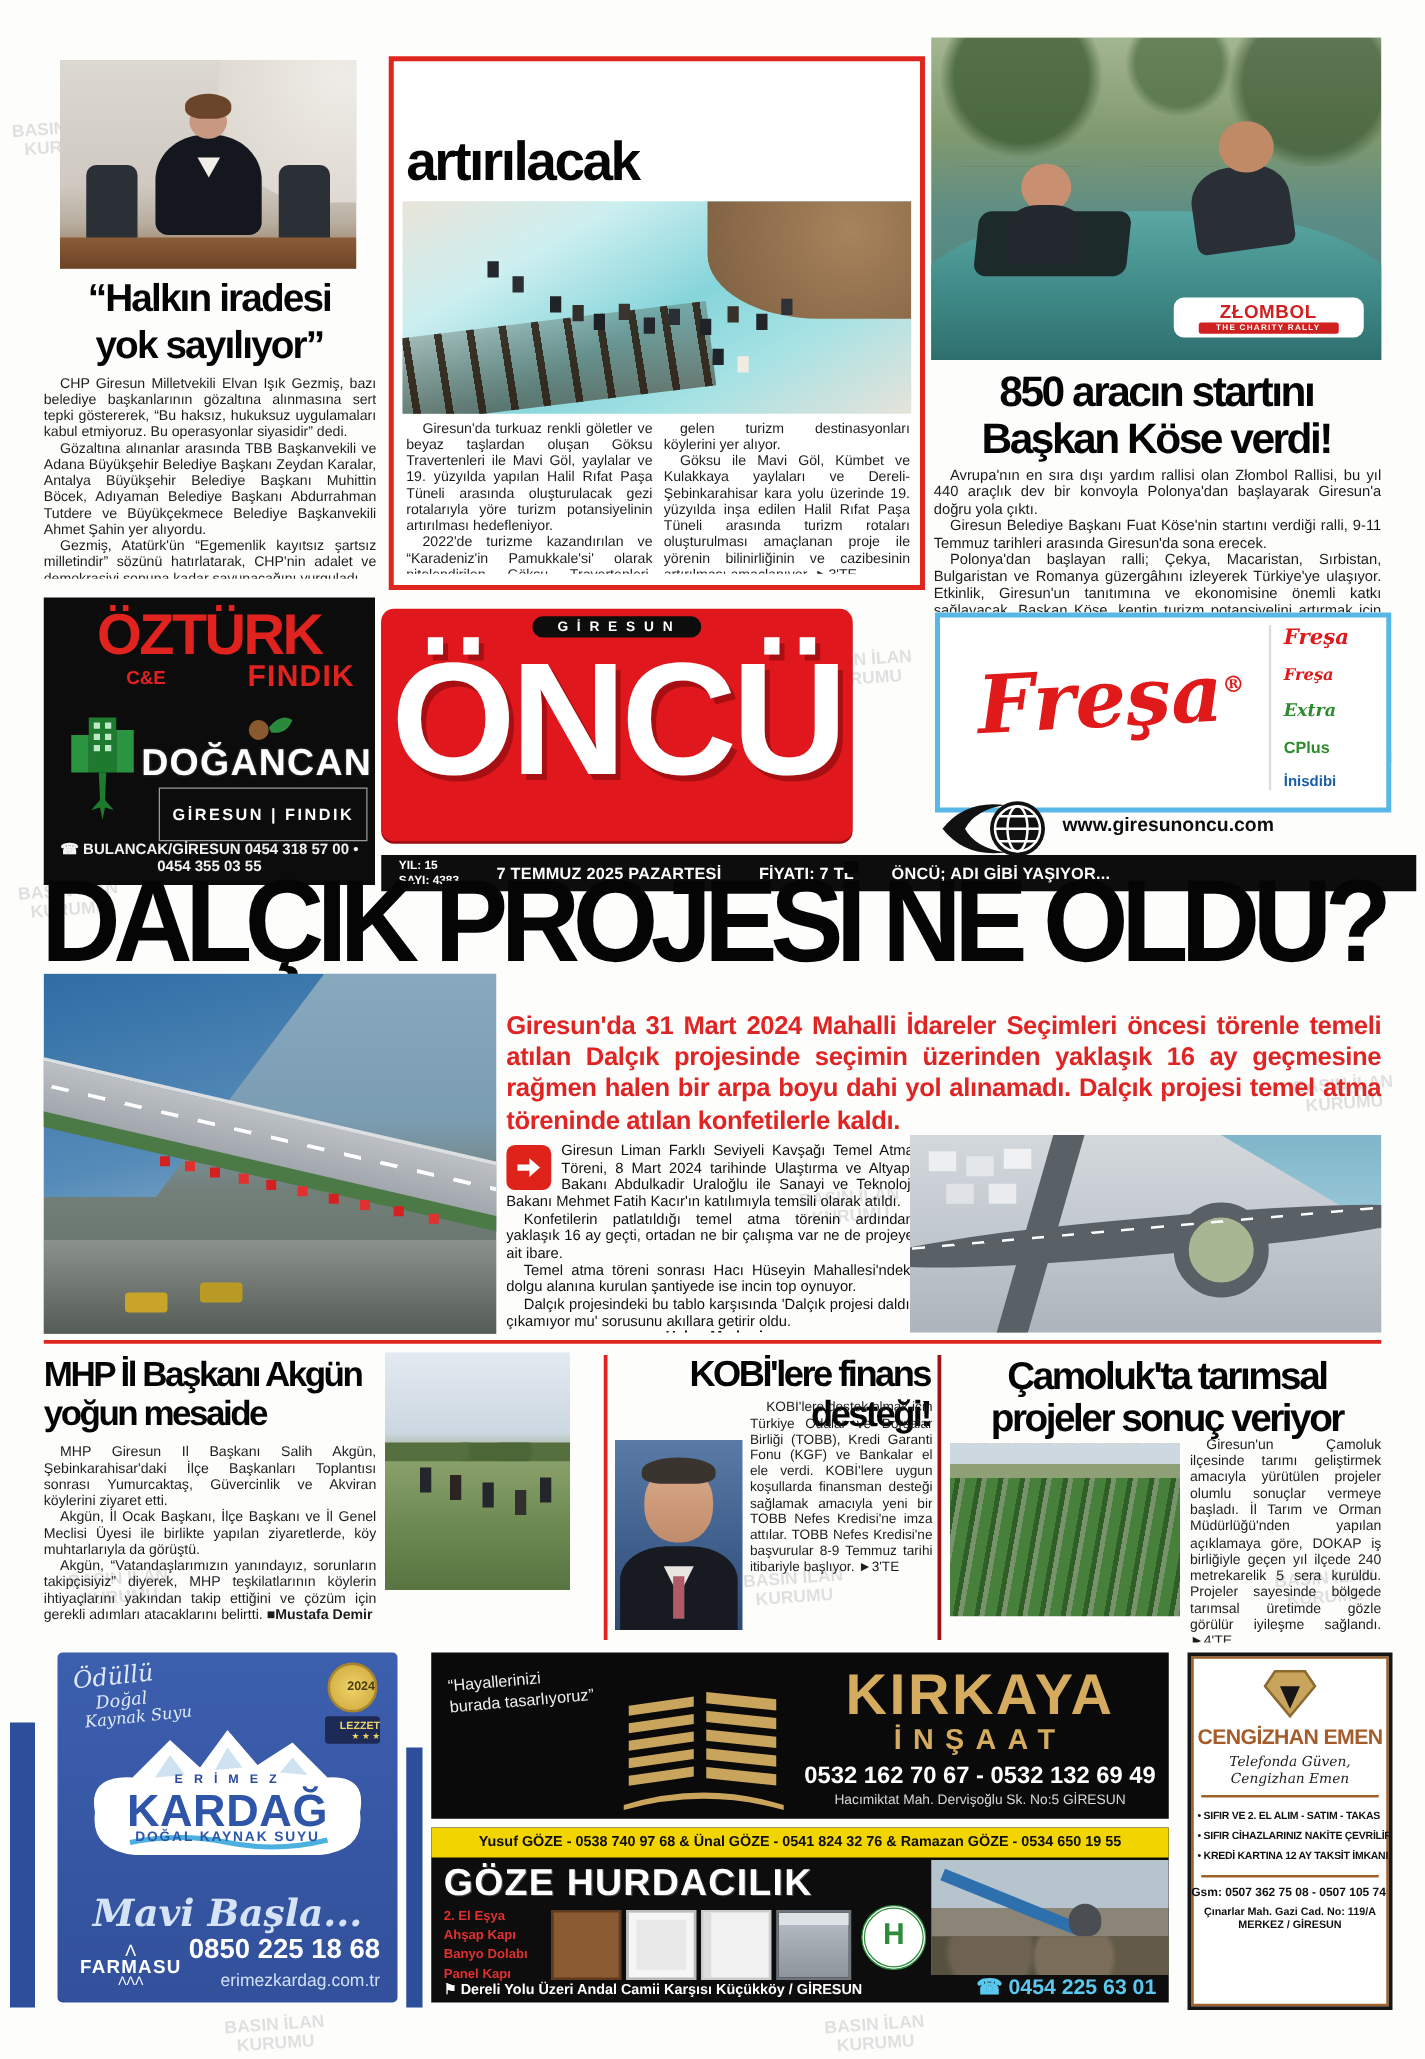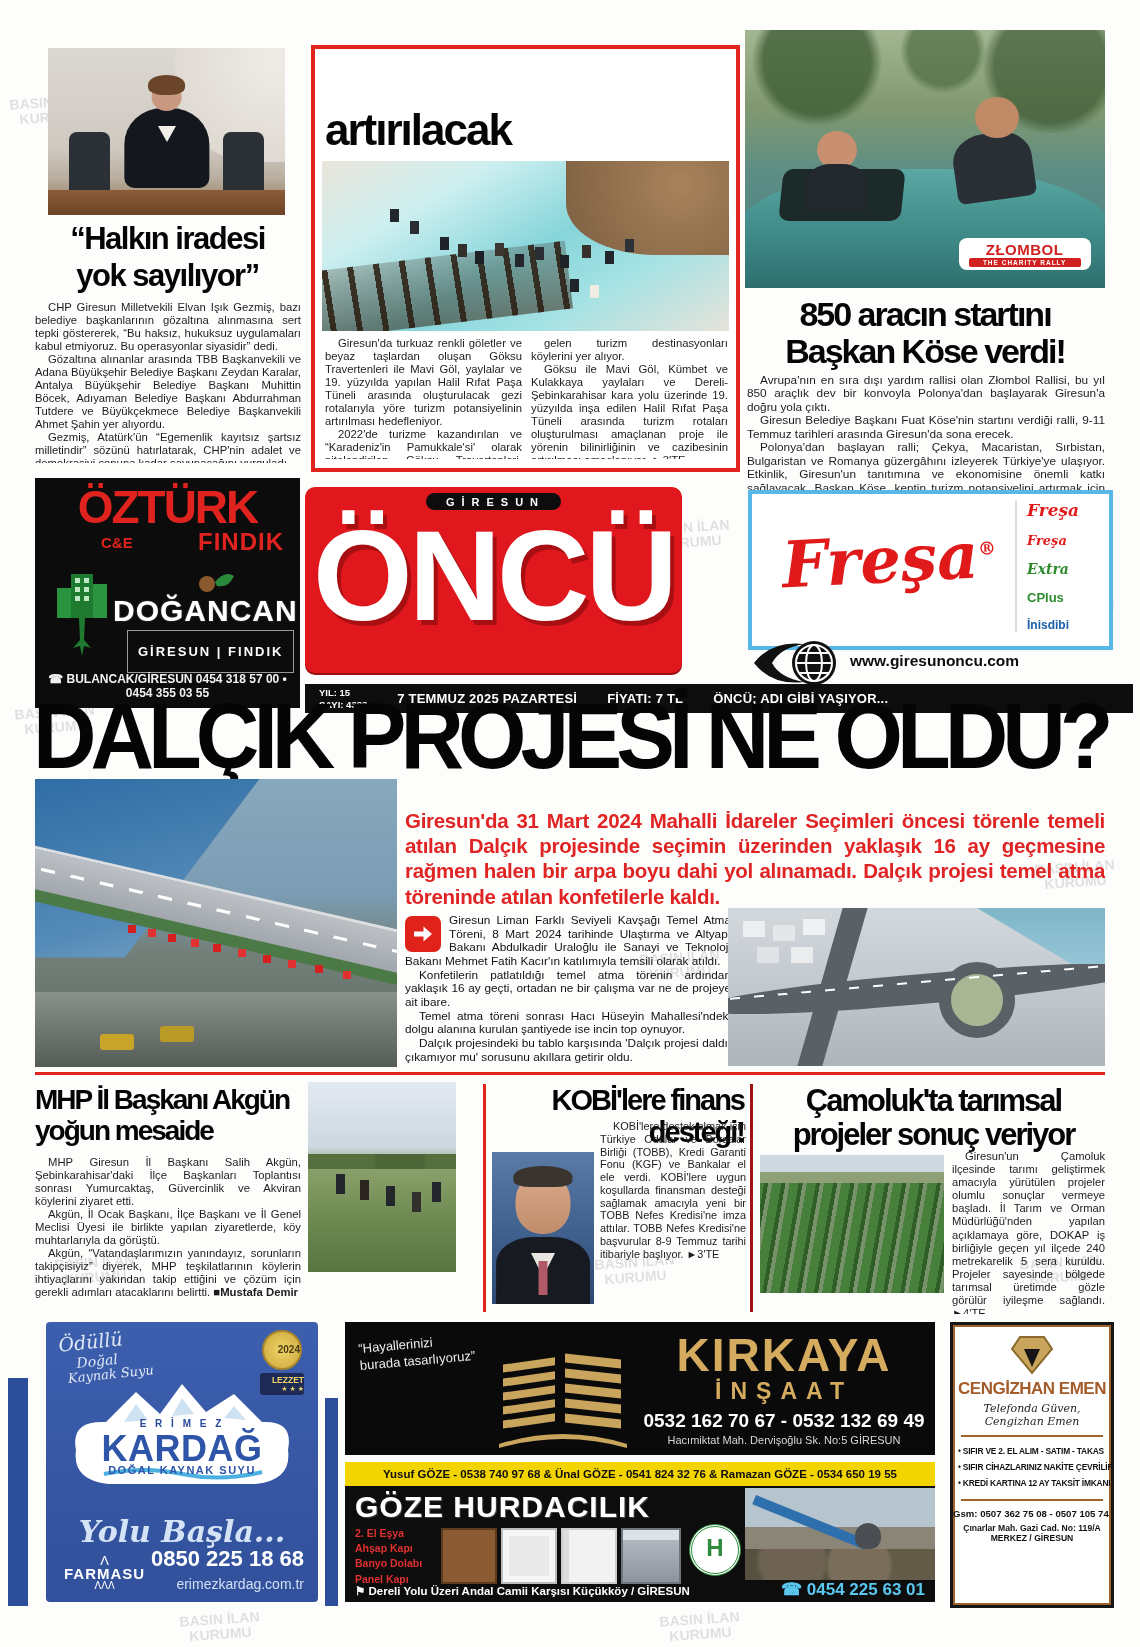--- a/index.html
+++ b/index.html
@@ -133,31 +133,31 @@
 </div>
 
 <div class="photo" style="left:745px;top:30px;width:360px;height:258px;background:linear-gradient(180deg,#a3b692 0%,#81996f 30%,#5d8d85 55%,#477f80 100%);">
   <div class="abs" style="left:0;top:0;width:100%;height:40%;background:radial-gradient(circle at 20% 30%,rgba(52,84,44,.7) 0 18%,transparent 22%),radial-gradient(circle at 55% 20%,rgba(64,96,52,.6) 0 16%,transparent 20%),radial-gradient(circle at 85% 35%,rgba(48,76,40,.6) 0 18%,transparent 22%);"></div>
   <div class="abs" style="left:-4%;bottom:0;width:108%;height:46%;background:linear-gradient(180deg,#5aa7a3,#3f8a88 55%,#2e6f6e);border-radius:45% 45% 0 0 / 60% 60% 0 0;"></div>
   <div class="abs" style="left:10%;bottom:26%;width:34%;height:20%;background:#1c2a2a;border-radius:10px;transform:skewX(-6deg);"></div>
   <div class="abs" style="left:20%;bottom:46%;width:11%;height:15%;background:#c89070;border-radius:50%;"></div>
   <div class="abs" style="left:17%;bottom:30%;width:17%;height:18%;background:#23272e;border-radius:40% 40% 0 0;"></div>
   <div class="abs" style="left:58%;bottom:34%;width:22%;height:26%;background:#2a2e35;border-radius:40% 40% 8px 8px;transform:rotate(-8deg);"></div>
   <div class="abs" style="left:64%;bottom:58%;width:12%;height:16%;background:#c08a66;border-radius:50%;"></div>
-  <div class="abs" style="right:4%;bottom:7%;width:112px;background:#fff;border-radius:8px;padding:3px 10px;text-align:center;">
+  <div class="abs" style="right:4%;bottom:7%;width:112px;background:#fff;border-radius:8px;padding:3px 20px;text-align:center;">
     <div style="color:#d02020;font-weight:bold;font-size:15px;letter-spacing:.5px;">ZŁOMBOL</div>
     <div style="background:#d02020;color:#fff;font-size:6.5px;font-weight:bold;letter-spacing:1px;border-radius:2px;padding:1px 0;">THE CHARITY RALLY</div>
   </div>
 </div>
 <div class="hl abs sans-c" style="left:745px;top:296px;width:360px;text-align:center;font-size:34px;line-height:37px;">
   <div>850 aracın startını</div>
   <div>Başkan Köse verdi!</div>
 </div>
 <div class="bt abs" style="left:747px;top:374px;width:358px;height:116px;overflow:hidden;font-size:11.8px;line-height:1.14;">
-  <p>Avrupa'nın en sıra dışı yardım rallisi olan Złombol Rallisi, bu yıl 850 araçlık dev bir konvoyla Polonya'dan başlayarak Giresun'a doğru yola çıktı.</p>
+  <p>Avrupa'nın en sıra dışı yardım rallisi olan Złombol Rallisi, bu yıl 440 araçlık dev bir konvoyla Polonya'dan başlayarak Giresun'a doğru yola çıktı.</p>
   <p>Giresun Belediye Başkanı Fuat Köse'nin startını verdiği ralli, 9-11 Temmuz tarihleri arasında Giresun'da sona erecek.</p>
   <p>Polonya'dan başlayan ralli; Çekya, Macaristan, Sırbistan, Bulgaristan ve Romanya güzergâhını izleyerek Türkiye'ye ulaşıyor. Etkinlik, Giresun'un tanıtımına ve ekonomisine önemli katkı sağlayacak. Başkan Köse, kentin turizm potansiyelini artırmak için çalışmalara hız kesmeden devam ediyor. ►2'DE</p>
 </div>
 
 <div class="abs" style="left:35px;top:478px;width:265px;height:230px;background:#0c0c0c;color:#fff;overflow:hidden;">
   <div style="text-align:center;color:#e0231e;font-weight:bold;font-size:46px;letter-spacing:-2px;margin-top:6px;line-height:1;">ÖZTÜRK</div>
   <div class="abs" style="left:66px;top:56px;color:#e0231e;font-weight:bold;font-size:15px;">C&amp;E</div>
   <div class="abs" style="right:16px;top:50px;color:#e0231e;font-weight:bold;font-size:24px;letter-spacing:1px;">FINDIK</div>
   <svg class="abs" style="left:16px;top:92px;" width="62" height="86" viewBox="0 0 62 86">
     <rect x="20" y="4" width="22" height="44" fill="#1d7a2e"></rect>
@@ -313,21 +313,21 @@
   <svg class="abs" style="left:18px;top:56px;" width="236" height="124" viewBox="0 0 236 124">
     <path d="M12 72 Q6 42 42 44 L72 14 96 36 118 6 142 34 170 16 198 44 Q230 42 224 72 Q228 102 192 106 L44 106 Q8 102 12 72 Z" fill="#ffffff"></path>
     <path d="M60 44 L72 26 84 42 Z" fill="#cfe2f2"></path>
       <path d="M108 38 L118 20 130 36 Z" fill="#cfe2f2"></path>
       <path d="M160 40 L170 28 182 42 Z" fill="#cfe2f2"></path>
     <path d="M40 96 Q80 88 118 96 Q158 104 198 94" stroke="#4ab0e0" stroke-width="4" fill="none"></path>
   </svg>
   <div class="abs" style="left:0;top:96px;width:272px;text-align:center;color:#2a4a9e;font-size:10px;font-weight:bold;letter-spacing:3px;">E R İ M E Z</div>
   <div class="abs" style="left:0;top:106px;width:272px;text-align:center;color:#2e55a8;font-size:36px;font-weight:bold;letter-spacing:.5px;">KARDAĞ</div>
   <div class="abs" style="left:0;top:142px;width:272px;text-align:center;color:#2e55a8;font-size:11px;font-weight:bold;letter-spacing:1.5px;">DOĞAL KAYNAK SUYU</div>
-  <div class="serifit abs" style="left:0;top:192px;width:272px;text-align:center;color:#d5e3f7;font-size:30px;font-weight:bold;">Yolu Başla...</div>
+  <div class="serifit abs" style="left:0;top:192px;width:272px;text-align:center;color:#d5e3f7;font-size:30px;font-weight:bold;">Mavi Başla...</div>
   <div class="abs" style="left:18px;bottom:12px;color:#fff;text-align:center;">
     <div style="font-size:13px;line-height:8px;">Λ</div>
     <div style="font-weight:bold;font-size:15px;letter-spacing:1px;">FARMASU</div>
     <div style="font-size:10px;line-height:8px;">ΛΛΛ</div>
   </div>
   <div class="abs" style="right:14px;bottom:30px;color:#fff;font-weight:bold;font-size:22px;">0850 225 18 68</div>
   <div class="abs" style="right:14px;bottom:10px;color:#cfe0f5;font-size:14px;">erimezkardag.com.tr</div>
 </div>
 
 <div class="abs" style="left:8px;top:1378px;width:20px;height:228px;background:#2d4f9b;"></div>

